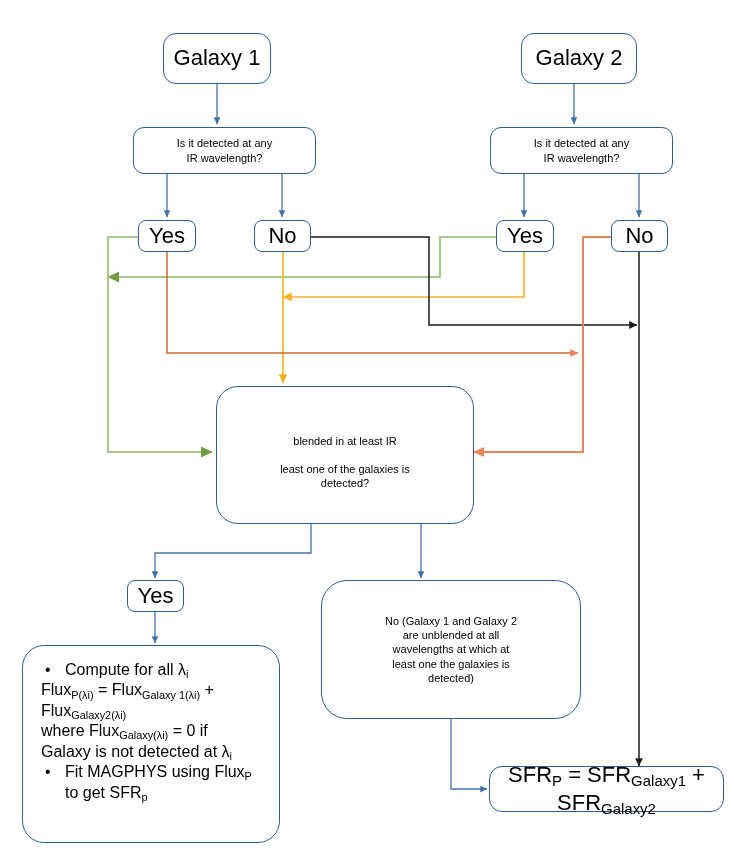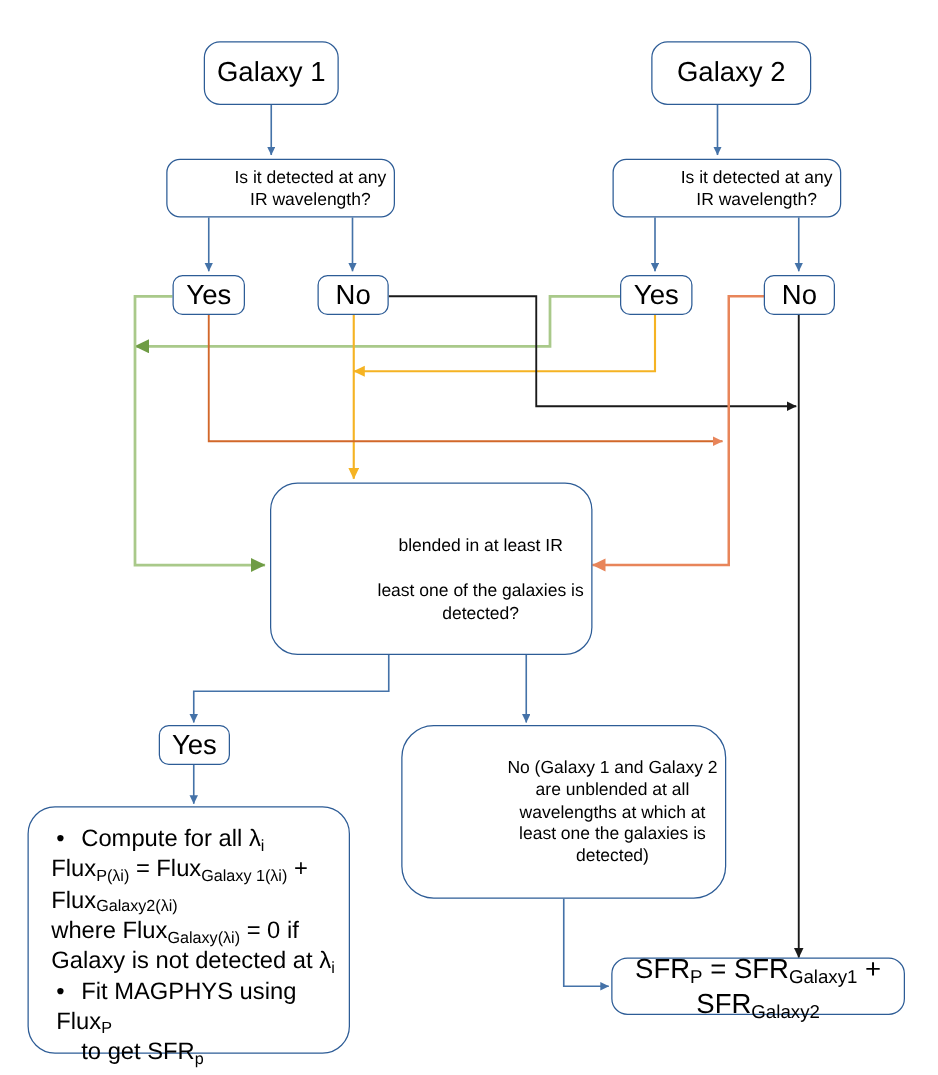--- a/index.html
+++ b/index.html
@@ -33,22 +33,22 @@
     align-items: center;
     justify-content: center;
     text-align: center;
     color: #000000;
     line-height: 1.28;
     z-index: 2;
   }
   .node.terminal { border-radius: 13px; }
   .node.pill { border-radius: 8px; }
   .node .txt { padding: 0 6px; }
-  .f16 { font-size: 14px; justify-content: flex-end; }
-  .f15 { font-size: 19px; }
+  .f16 { font-size: 11px; }
+  .f15 { font-size: 16px; }
   .f17 { font-size: 22px; }
   .node.formula {
     align-items: flex-start;
     justify-content: flex-start;
     text-align: left;
     border-radius: 22px;
     padding: 14px 12px 10px 12px;
   }
   .formula .line { display: block; white-space: nowrap; }
   .formula .bullet-row {
@@ -127,21 +127,21 @@
       <path d="M421,524 L421,578" stroke="#4472a8" marker-end="url(#ah-blue)"></path>
 
       <path d="M451,719 L451,789 L487,789" stroke="#4472a8" marker-end="url(#ah-blue)"></path>
     </g>
   </svg>
 
   <div class="node terminal f17" style="left:163px; top:33px; width:108px; height:51px;">
     <span class="txt">Galaxy 1</span>
   </div>
 
-  <div class="node terminal f17" style="left:521px; top:33px; width:128px; height:51px;">
+  <div class="node terminal f17" style="left:521px; top:33px; width:116px; height:51px;">
     <span class="txt">Galaxy 2</span>
   </div>
 
   <div class="node f16" style="left:133px; top:127px; width:183px; height:47px;">
     <span class="txt">
       <span>Is it detected at any</span><br>
       <span>IR wavelength?</span>
     </span>
   </div>
 

